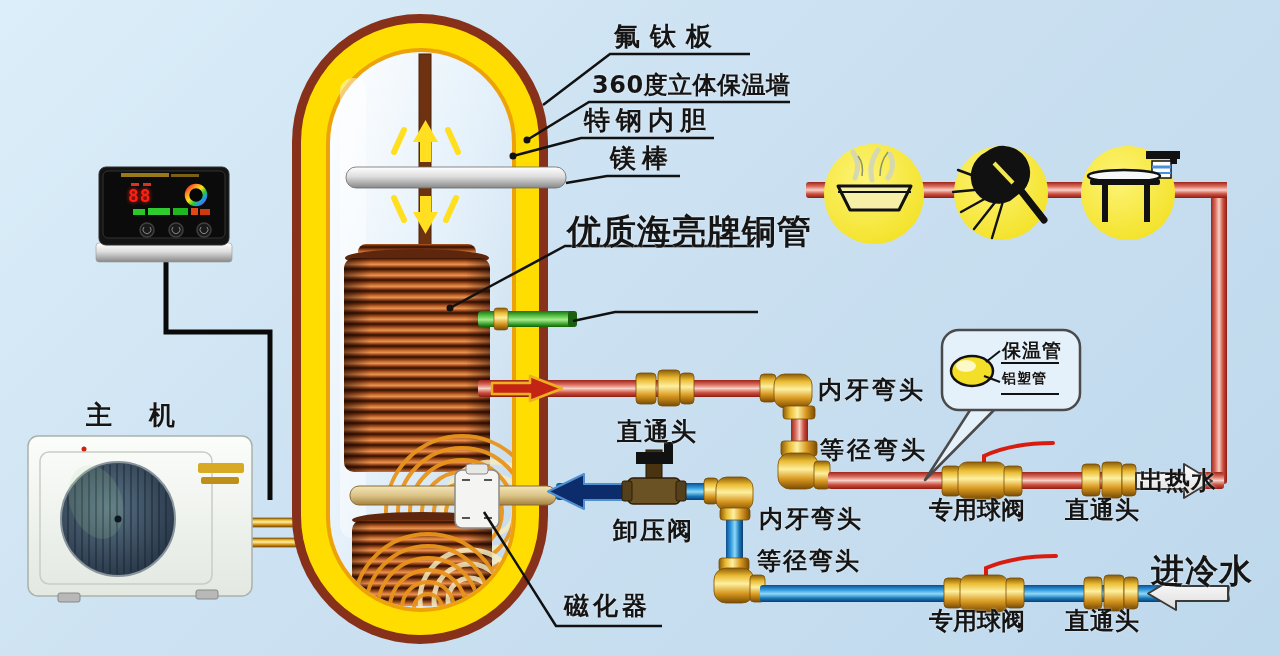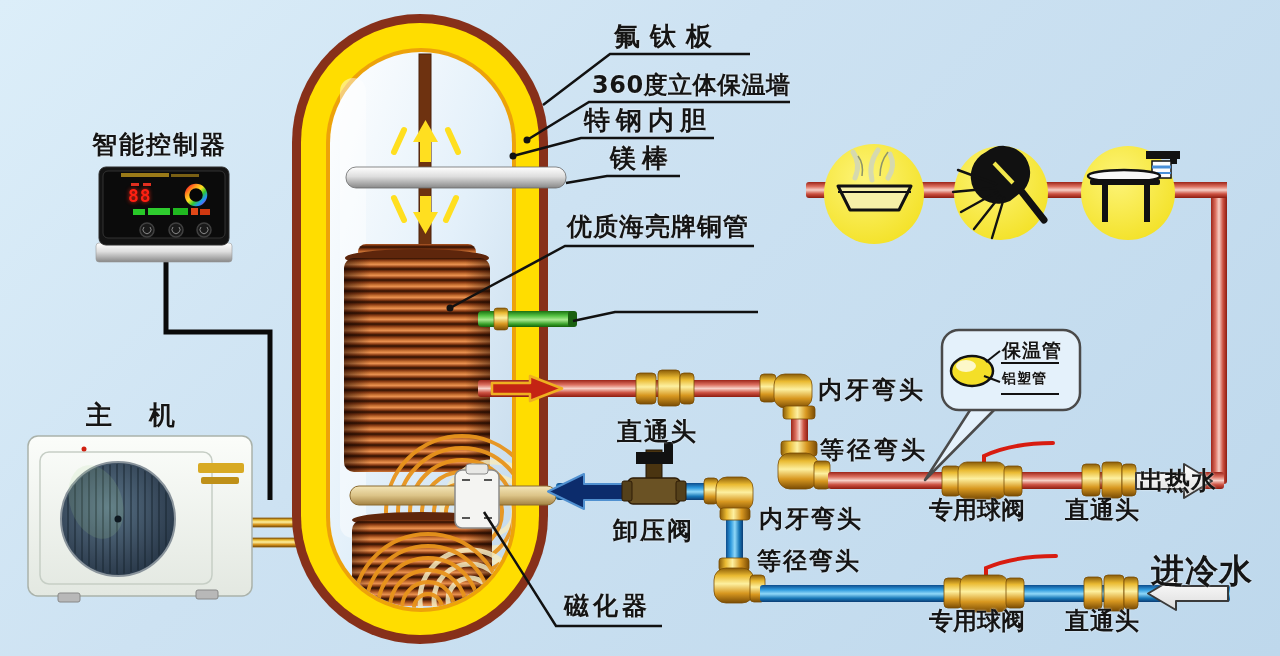--- a/index.html
+++ b/index.html
@@ -434,29 +434,28 @@
     <rect x="942" y="330" width="138" height="80" rx="17" fill="#e4f1fb" stroke="#4a4a4a" stroke-width="2.5"></rect>
     <ellipse cx="972" cy="371" rx="21" ry="15" fill="#f4df28" stroke="#111" stroke-width="2.5"></ellipse>
     <ellipse cx="966" cy="366" rx="10" ry="6" fill="#fdf8c8"></ellipse>
     <line x1="986" y1="362" x2="1000" y2="351" stroke="#111" stroke-width="2"></line>
     <line x1="984" y1="376" x2="1000" y2="382" stroke="#111" stroke-width="2"></line>
     <line x1="1001" y1="363" x2="1059" y2="363" stroke="#111" stroke-width="2"></line>
     <line x1="1001" y1="394" x2="1059" y2="394" stroke="#111" stroke-width="2"></line>
   </g>
 </svg>
 
-<div class="lbl" style="left:92px;top:131px;font-size:25px;letter-spacing:2px">智能控制器</div>
 <div class="led" style="left:128px;top:185px;font-size:18px;letter-spacing:1px">88</div>
 <div class="lbl" style="left:86px;top:401px;font-size:26px;letter-spacing:14px">主 机</div>
 
 <div class="lbl" style="left:614px;top:22px;font-size:26px;letter-spacing:10px">氟钛板</div>
 <div class="lbl" style="left:592px;top:72px;font-size:24px;letter-spacing:0.5px">360度立体保温墙</div>
 <div class="lbl" style="left:584px;top:106px;font-size:26px;letter-spacing:6px">特钢内胆</div>
 <div class="lbl" style="left:610px;top:144px;font-size:26px;letter-spacing:6px">镁棒</div>
-<div class="lbl" style="left:567px;top:213px;font-size:25px;letter-spacing:1px">优质海亮牌铜管</div>
+<div class="lbl" style="left:567px;top:213px;font-size:34px;letter-spacing:1px">优质海亮牌铜管</div>
 <div class="lbl" style="left:564px;top:592px;font-size:25px;letter-spacing:4px">磁化器</div>
 
 <div class="lbl" style="left:818px;top:377px;font-size:24px;letter-spacing:3px">内牙弯头</div>
 <div class="lbl" style="left:617px;top:418px;font-size:25px;letter-spacing:2px">直通头</div>
 <div class="lbl" style="left:820px;top:437px;font-size:24px;letter-spacing:3px">等径弯头</div>
 <div class="lbl" style="left:613px;top:517px;font-size:25px;letter-spacing:2px">卸压阀</div>
 <div class="lbl" style="left:759px;top:506px;font-size:24px;letter-spacing:2px">内牙弯头</div>
 <div class="lbl" style="left:757px;top:548px;font-size:24px;letter-spacing:2px">等径弯头</div>
 
 <div class="lbl" style="left:1002px;top:340px;font-size:19px;letter-spacing:1px">保温管</div>

